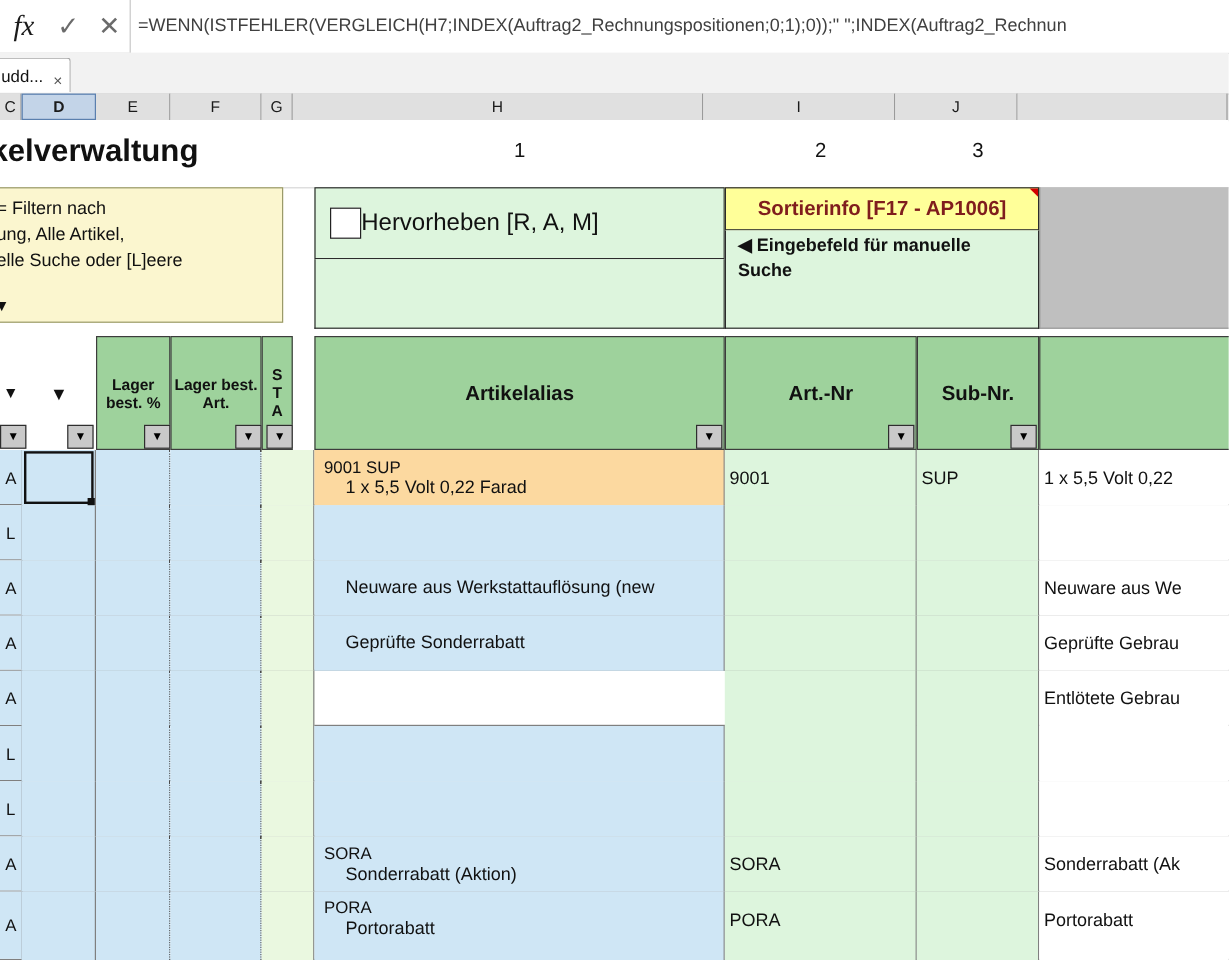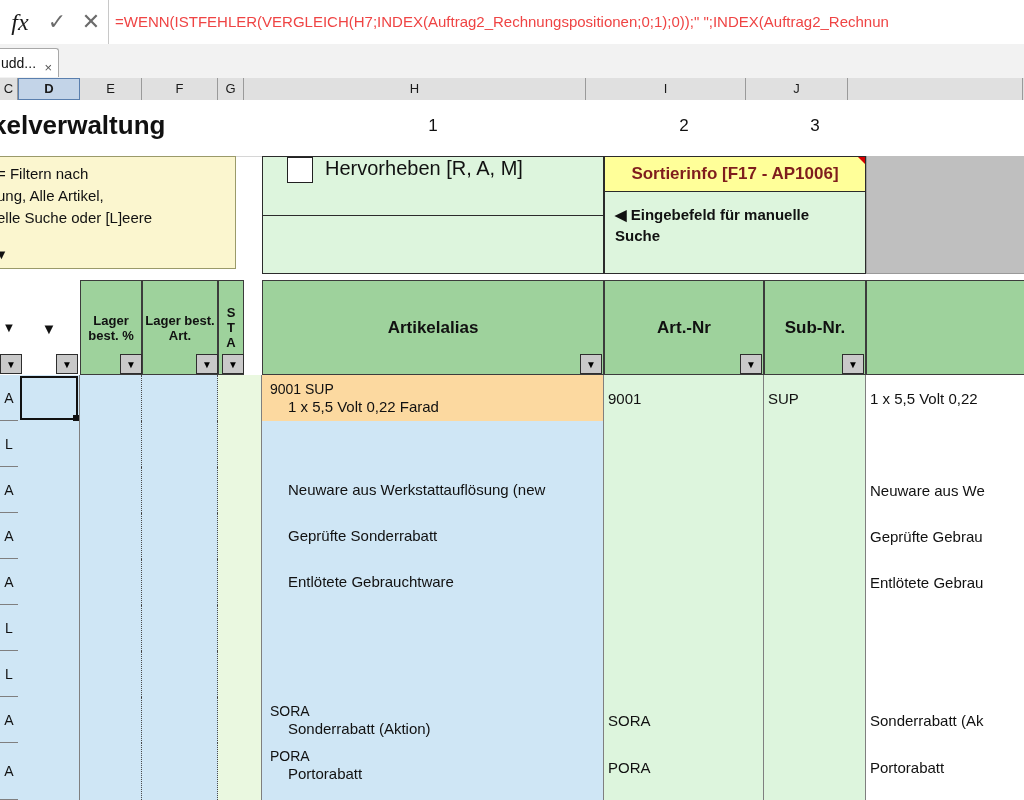--- a/index.html
+++ b/index.html
@@ -43,21 +43,21 @@
     color: #6b6b6b;
   }
   .formula-input {
     flex: 1;
     height: 44px;
     border: none;
     border-left: 1px solid #c8c8c8;
     outline: none;
     font-family: "Liberation Sans", sans-serif;
     font-size: 15px;
-    color: #ef4444;
+    color: #404040;
     padding-left: 6px;
     white-space: nowrap;
     overflow: hidden;
     background: #ffffff;
     line-height: 44px;
   }
 
   
   .tab-strip {
     position: absolute;
@@ -170,22 +170,22 @@
 
   
   .hl-panel {
     position: absolute;
     left: 262px; top: 56px;
     width: 342px; height: 60px;
     background: #ddf5dd;
     border: 1px solid #2b2b2b;
     box-sizing: border-box;
     display: flex;
-    gap: 12px;
-    padding-left: 24px;
+    align-items: center;
+    padding-left: 12px;
   }
   .hl-check {
     width: 26px; height: 26px;
     background: #ffffff;
     border: 1px solid #222;
     box-sizing: border-box;
   }
   .hl-label {
     font-size: 20px;
     color: #111;
@@ -223,21 +223,21 @@
     border-left: 7px solid transparent;
   }
   .sort-sub {
     position: absolute;
     left: 604px; top: 92px;
     width: 262px; height: 82px;
     background: #ddf5dd;
     border: 1px solid #2b2b2b;
     border-top: none;
     box-sizing: border-box;
-    padding: 12px 10px;
+    padding: 2px 10px;
     font-size: 15px;
     font-weight: bold;
     color: #111;
     line-height: 21px;
   }
   .grey-right {
     position: absolute;
     left: 866px; top: 56px;
     width: 158px; height: 118px;
     background: #bfbfbf;
@@ -506,23 +506,20 @@
       <div class="cell green vline pad8" style="left:764px; width:102px; height:46px;"></div>
       <div class="cell white pad8" style="left:866px; width:175px; height:46px;">Geprüfte Gebrau</div>
     </div>
 
     <div class="trow" style="top:459px; height:46px;">
       <div class="rowtag">A</div>
       <div class="cell blue vline" style="left:18px;  width:62px;  height:46px;"></div>
       <div class="cell blue vline-dot" style="left:80px;  width:62px;  height:46px;"></div>
       <div class="cell blue vline-dot" style="left:142px; width:76px;  height:46px;"></div>
       <div class="cell lgreen vline" style="left:218px; width:44px;  height:46px;"></div>
-      <div class="cell blue vline alias-cell" style="left:262px; width:342px; height:46px;">
-        <div class="l2">Entlötete Gebrauchtware</div>
-      </div>
       <div class="cell green vline pad8" style="left:604px; width:160px; height:46px;"></div>
       <div class="cell green vline pad8" style="left:764px; width:102px; height:46px;"></div>
       <div class="cell white pad8" style="left:866px; width:175px; height:46px;">Entlötete Gebrau</div>
     </div>
 
     <div class="trow" style="top:505px; height:46px;">
       <div class="rowtag">L</div>
       <div class="cell blue vline" style="left:18px;  width:62px;  height:46px;"></div>
       <div class="cell blue vline-dot" style="left:80px;  width:62px;  height:46px;"></div>
       <div class="cell blue vline-dot" style="left:142px; width:76px;  height:46px;"></div>

